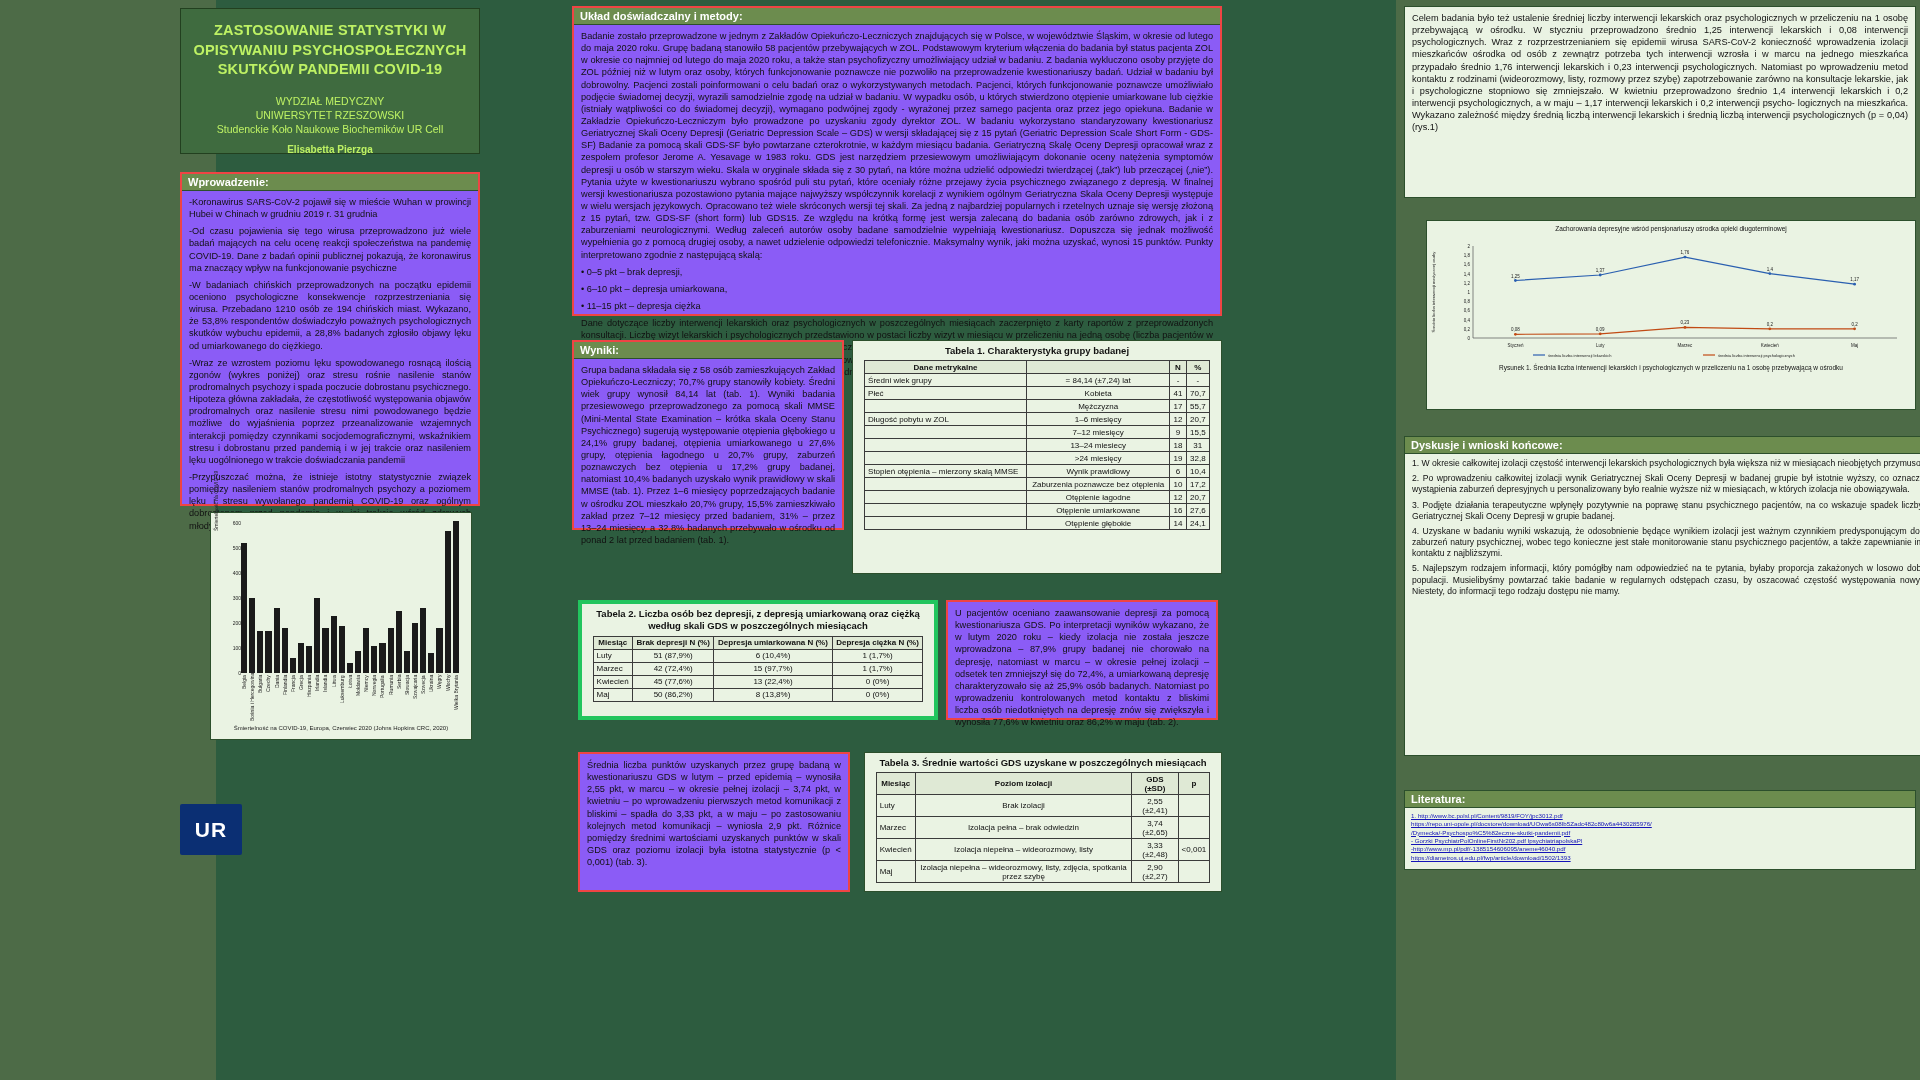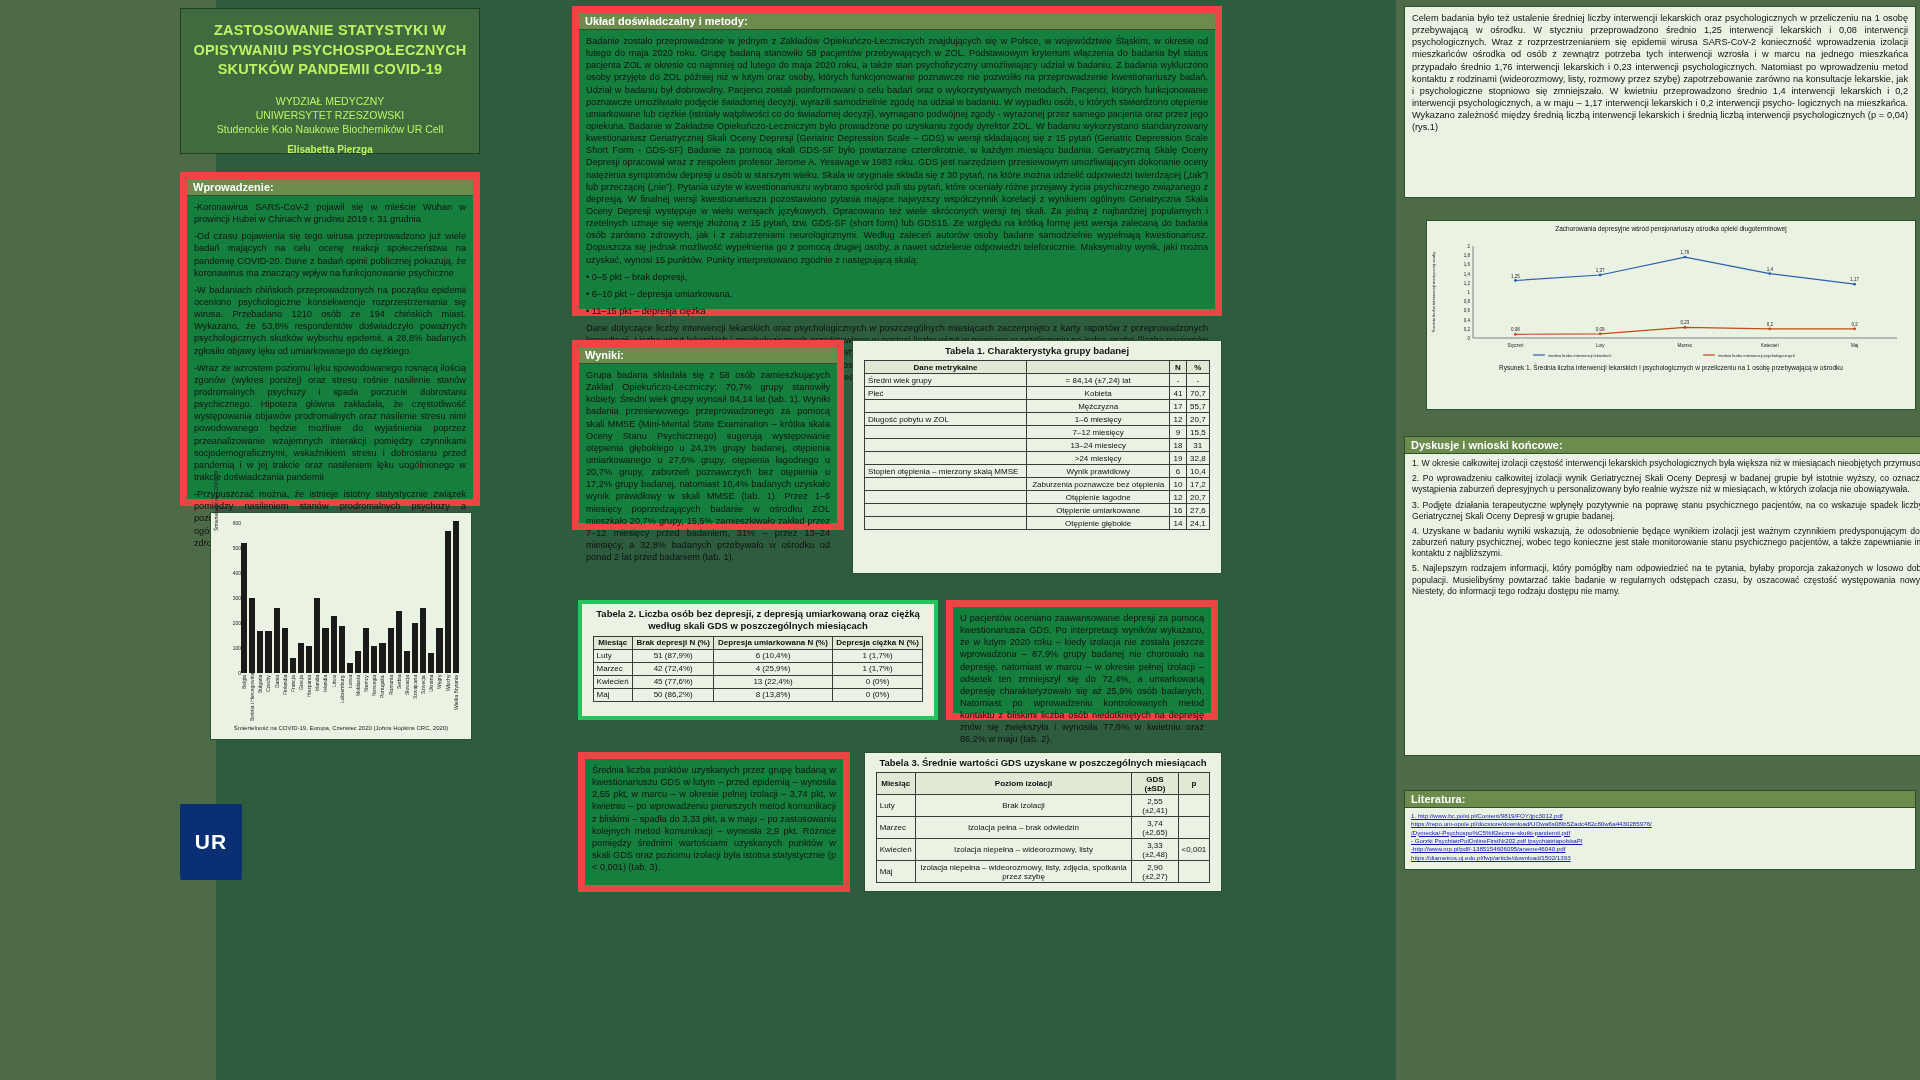--- a/index.html
+++ b/index.html
@@ -12,21 +12,21 @@
   .poster{
     position:absolute;left:216px;top:0;width:1180px;height:1080px;
     background:#2d5c3f;
   }
   .left-col{position:absolute;left:0px;top:0px;width:360px;height:1080px;}
   .mid-col{position:absolute;left:360px;top:0px;width:820px;height:1080px;}
   .right-panel{position:absolute;left:1396px;top:0;width:524px;height:1080px;background:#4d6b47;}
 
   
   .box{
-    background:#15803d;border:7px solid #ef4444;
+    background:#8b5cf6;border:2px solid #ef4444;
     box-sizing:border-box;
   }
   .hdr{
     background:#6c8c4e;color:#ffffff;font-weight:bold;font-size:11px;
     padding:2px 6px;border-bottom:1px solid #2c4f2c;
   }
   .body-txt{
     font-size:9.2px;line-height:1.32;color:#111;padding:5px 7px;text-align:justify;
   }
   .body-txt p{margin:0 0 5px 0;}
@@ -60,21 +60,21 @@
   .yticks span{position:absolute;right:0;transform:translateY(-50%);}
   .xticks{position:absolute;left:30px;top:162px;width:218px;display:flex;gap:2px;}
   .xticks span{
     flex:1 1 0;font-size:5px;color:#222;writing-mode:vertical-rl;transform:rotate(180deg);
     white-space:nowrap;text-align:right;height:46px;
   }
   .chart-cap{position:absolute;left:0;top:212px;width:100%;text-align:center;font-size:6px;color:#222;}
 
   
   .logo{
-    position:absolute;left:-36px;top:804px;width:62px;height:76px;background:#0b2f73;
+    position:absolute;left:-36px;top:804px;width:62px;height:51px;background:#0b2f73;
     color:#fff;display:flex;align-items:center;justify-content:center;
     font-size:21px;font-weight:bold;letter-spacing:1px;border-radius:2px;
   }
 
   
   .methods{position:absolute;left:-4px;top:6px;width:650px;height:310px;}
   .results{position:absolute;left:-4px;top:340px;width:272px;height:190px;}
   .tbl1-box{position:absolute;left:276px;top:340px;width:370px;height:234px;background:#eaf3e3;border:1px solid #2c4f2c;box-sizing:border-box;}
   .tbl2-box{position:absolute;left:2px;top:600px;width:360px;height:120px;background:#eaf3e3;border:4px solid #22c55e;box-sizing:border-box;}
   .txt-gds{position:absolute;left:370px;top:600px;width:272px;height:120px;}
@@ -118,21 +118,21 @@
         <div>UNIWERSYTET  RZESZOWSKI</div>
         <div>Studenckie Koło Naukowe  Biochemików  UR Cell</div>
       </div>
       <div class="author">Elisabetta Pierzga</div>
     </div>
 
     <div class="box intro">
       <div class="hdr">Wprowadzenie:</div>
       <div class="body-txt">
         <p>-Koronawirus SARS-CoV-2 pojawił się w mieście Wuhan w prowincji Hubei w Chinach w grudniu 2019 r. 31 grudnia</p>
-        <p>-Od czasu pojawienia się tego wirusa przeprowadzono już wiele badań mających na celu ocenę reakcji społeczeństwa na pandemię COVID-20. Dane z badań opinii publicznej pokazują, że koronawirus ma znaczący wpływ na funkcjonowanie psychiczne</p>
+        <p>-Od czasu pojawienia się tego wirusa przeprowadzono już wiele badań mających na celu ocenę reakcji społeczeństwa na pandemię COVID-19. Dane z badań opinii publicznej pokazują, że koronawirus ma znaczący wpływ na funkcjonowanie psychiczne</p>
         <p>-W badaniach chińskich przeprowadzonych na początku epidemii oceniono psychologiczne konsekwencje rozprzestrzeniania się wirusa. Przebadano 1210 osób ze 194 chińskich miast. Wykazano, że 53,8% respondentów doświadczyło poważnych psychologicznych skutków wybuchu epidemii, a 28,8% badanych zgłosiło objawy lęku od umiarkowanego do ciężkiego.</p>
         <p>-Wraz ze wzrostem poziomu lęku spowodowanego rosnącą ilością zgonów (wykres poniżej) oraz stresu rośnie nasilenie stanów prodromalnych psychozy i spada poczucie dobrostanu psychicznego. Hipoteza główna zakładała, że częstotliwość występowania objawów prodromalnych oraz nasilenie stresu nimi powodowanego będzie możliwe do wyjaśnienia poprzez przeanalizowanie wzajemnych interakcji pomiędzy czynnikami socjodemograficznymi, wskaźnikiem stresu i dobrostanu przed pandemią i w jej trakcie oraz nasileniem lęku uogólnionego w trakcie doświadczania pandemii</p>
         <p>-Przypuszczać można, że istnieje istotny statystycznie związek pomiędzy nasileniem stanów prodromalnych psychozy a poziomem lęku i stresu wywołanego pandemią COVID-19 oraz ogólnym dobrostanem przed pandemią i w jej trakcie wśród zdrowych młodych dorosłych.</p>
       </div>
     </div>
 
     <div class="chartbox">
       <div class="ylab">Śmiertelność na COVID-19</div>
       <div class="yticks" id="bar-yticks">
           <span style="top: 150px;">0</span>
@@ -333,21 +333,21 @@
           <tbody>
             <tr>
               <td>Luty</td>
               <td class="c">51 (87,9%)</td>
               <td class="c">6 (10,4%)</td>
               <td class="c">1 (1,7%)</td>
             </tr>
             <tr>
               <td>Marzec</td>
               <td class="c">42 (72,4%)</td>
-              <td class="c">4 (25,9%)</td>
+              <td class="c">15 (97,7%)</td>
               <td class="c">1 (1,7%)</td>
             </tr>
             <tr>
               <td>Kwiecień</td>
               <td class="c">45 (77,6%)</td>
               <td class="c">13 (22,4%)</td>
               <td class="c">0 (0%)</td>
             </tr>
             <tr>
               <td>Maj</td>

